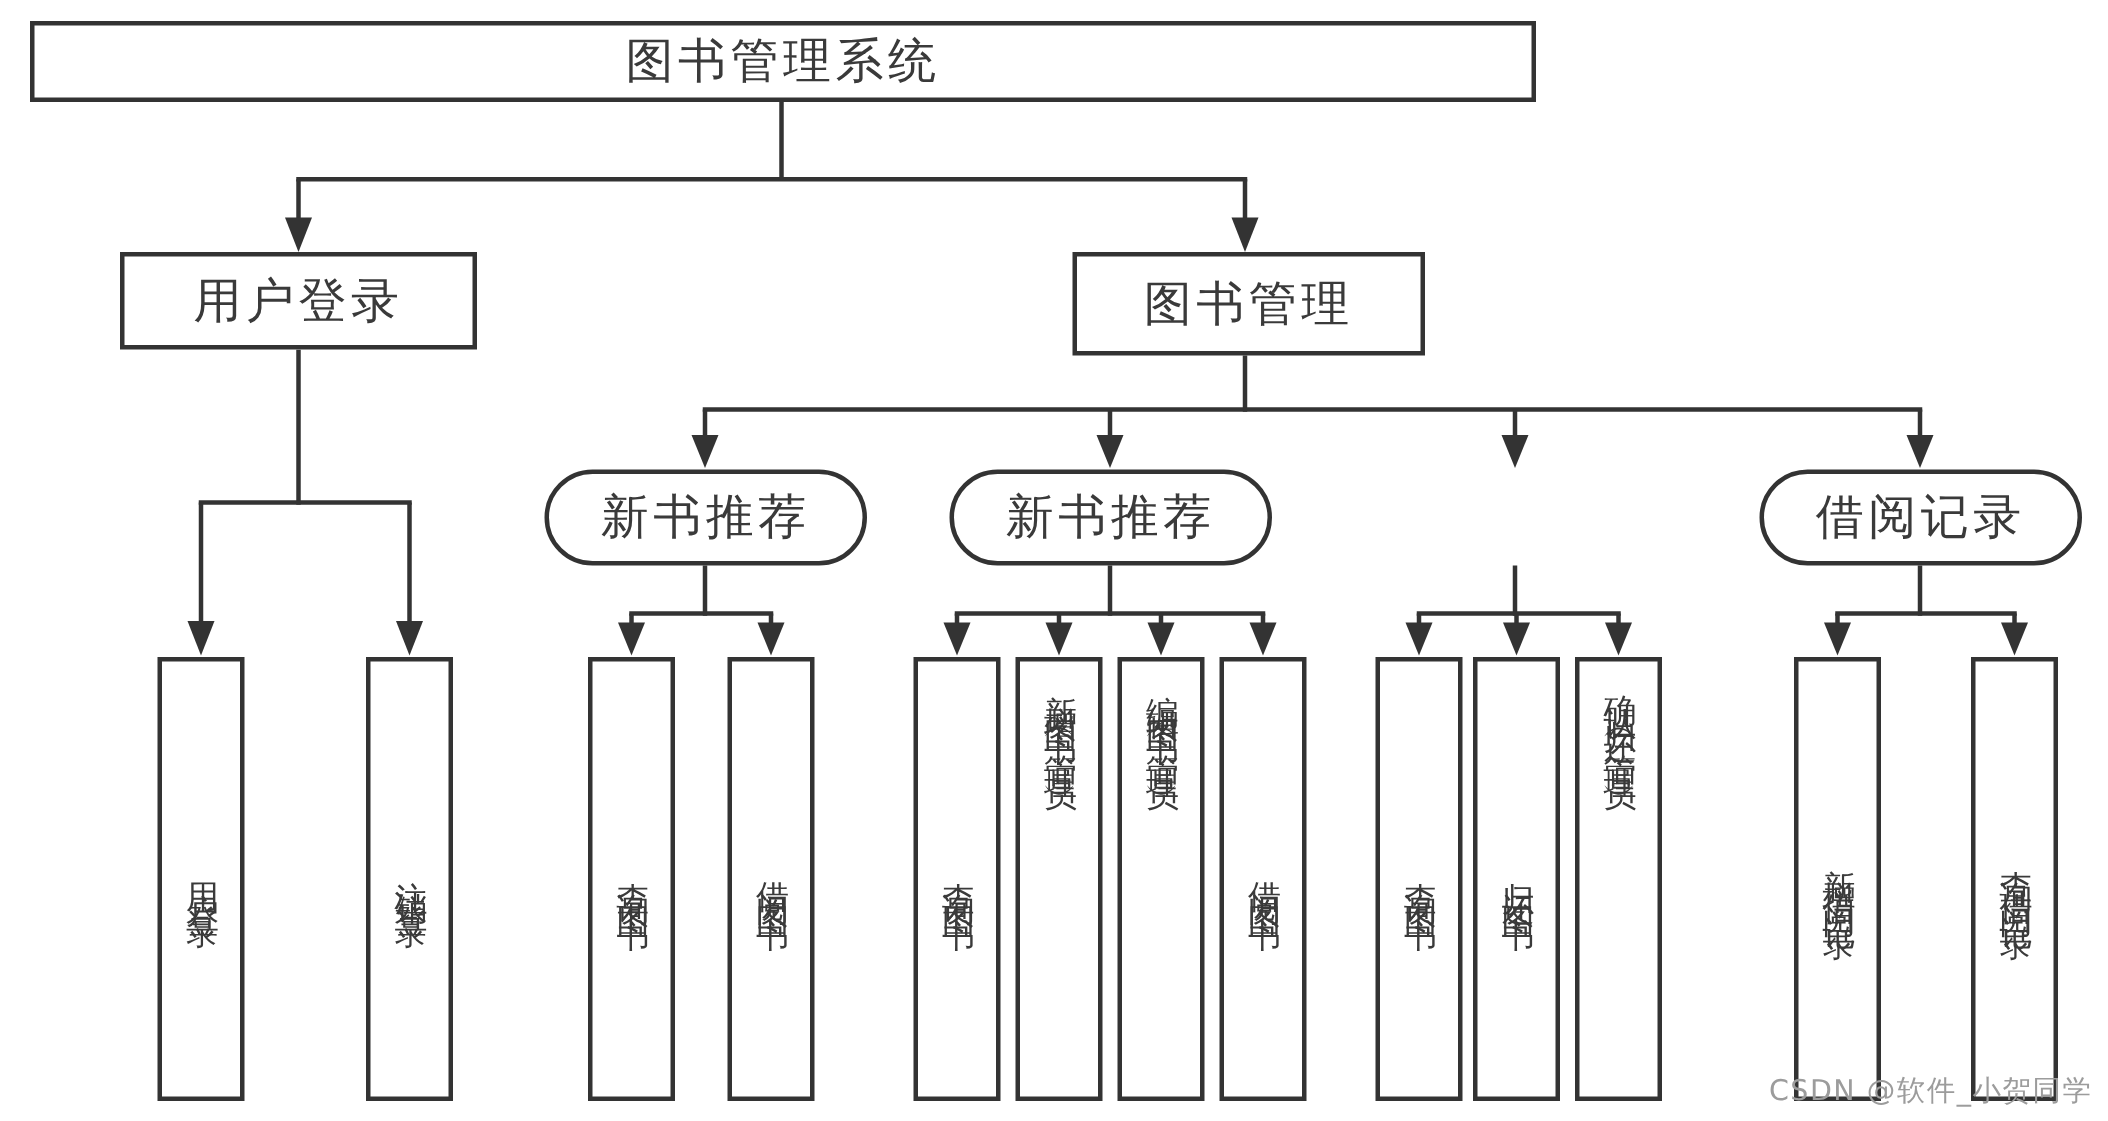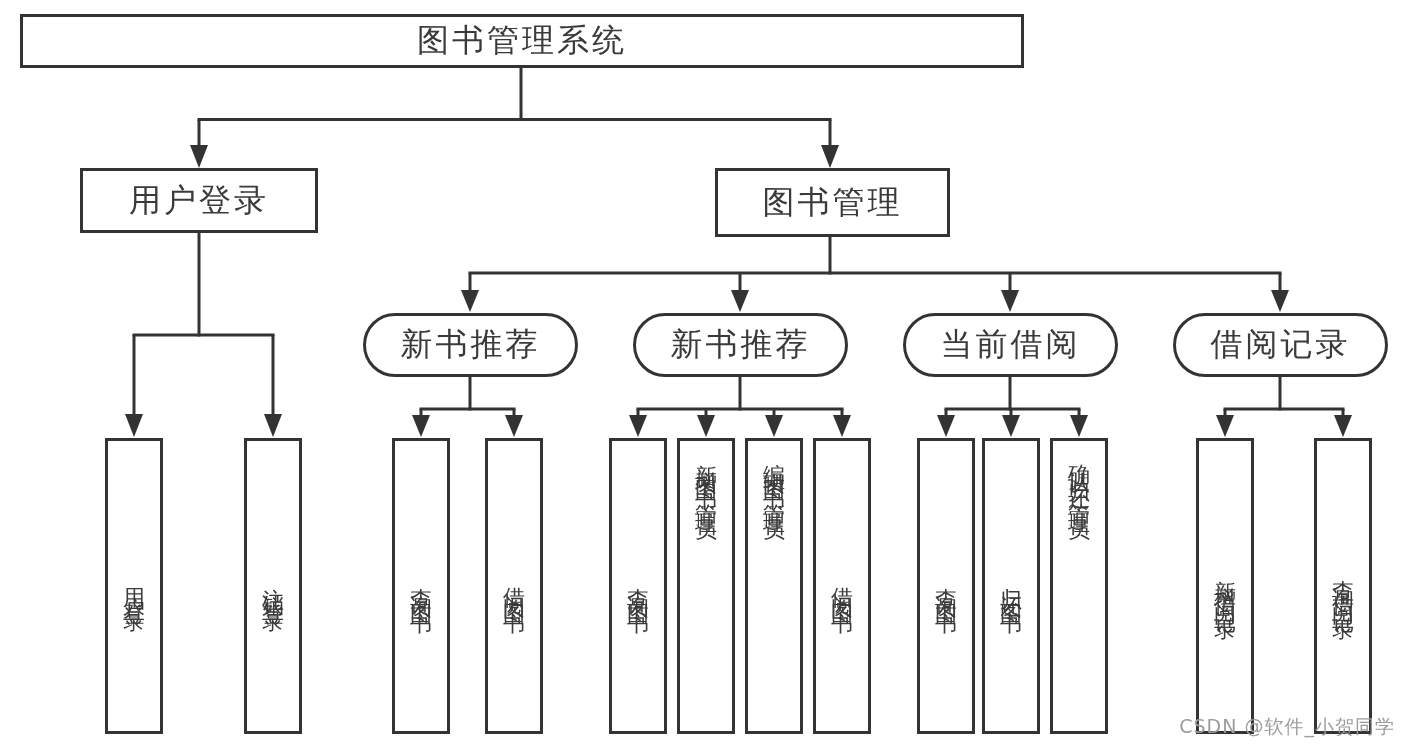--- a/index.html
+++ b/index.html
@@ -137,23 +137,20 @@
   <div class="box lv2-mgmt">
     <span>图书管理</span>
   </div>
 
   <div class="box lv3 lv3-a">
     <span>新书推荐</span>
   </div>
   <div class="box lv3 lv3-b">
     <span>新书推荐</span>
   </div>
-  <div class="box lv3 lv3-c">
-    <span>当前借阅</span>
-  </div>
   <div class="box lv3 lv3-d">
     <span>借阅记录</span>
   </div>
 
   <div class="leaf" style="left:105px">
     <span class="vtext">用户登录</span>
   </div>
   <div class="leaf" style="left:244px">
     <span class="vtext">注销登录</span>
   </div>

